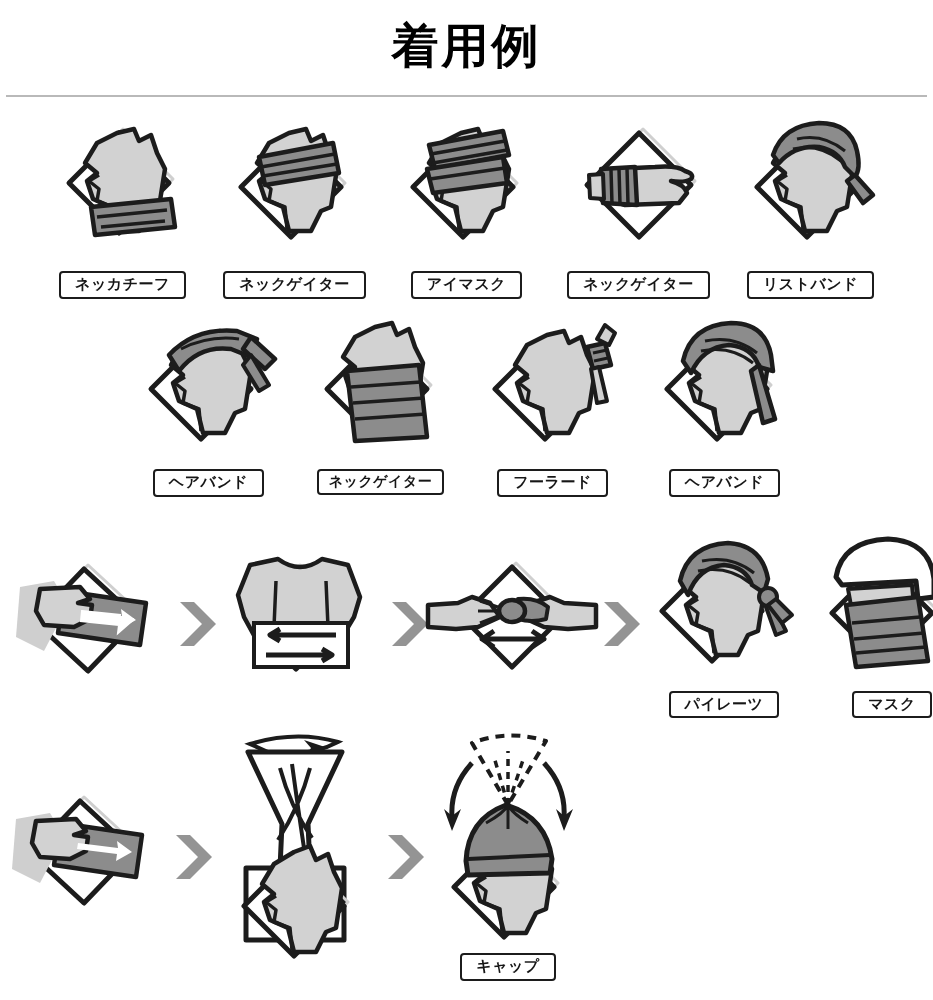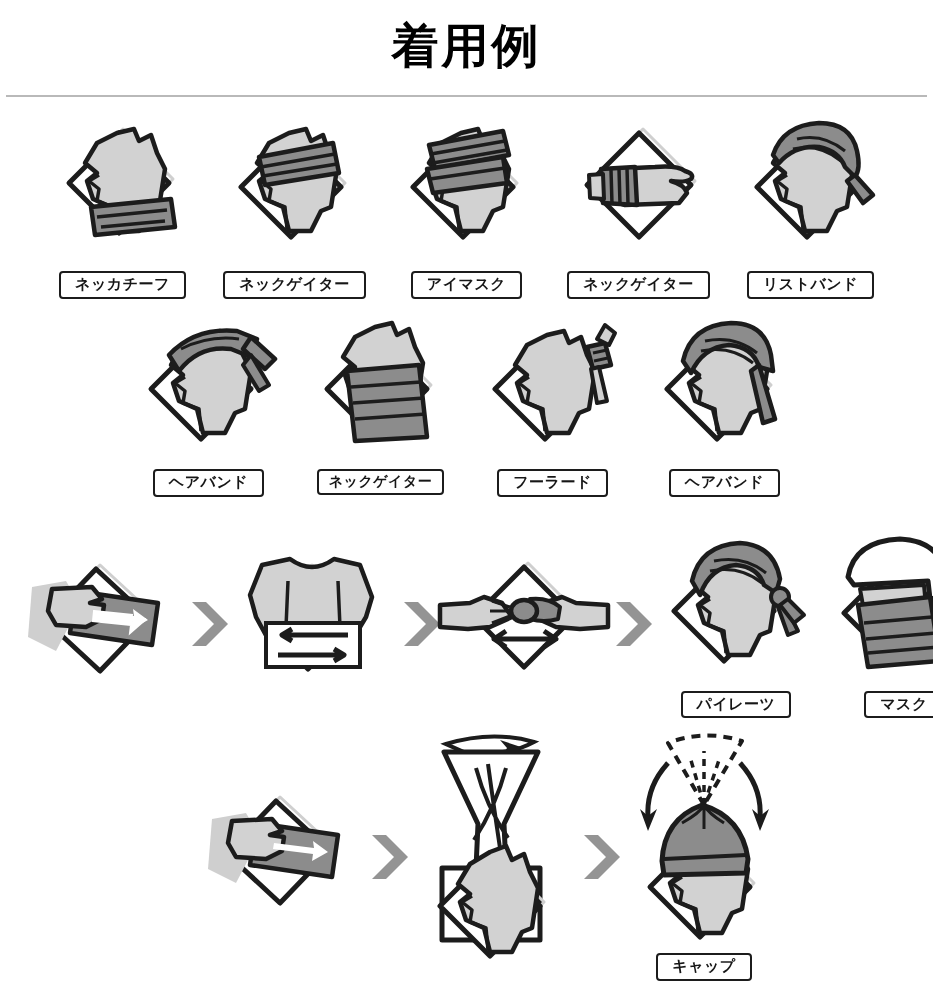--- a/index.html
+++ b/index.html
@@ -70,25 +70,24 @@
   .pill.small { font-size: 14px; padding-left: 10px; padding-right: 10px; }
 
   
   .steps {
     display: flex;
     align-items: center;
     justify-content: flex-start;
   }
   .seq-1 {
     margin-top: 34px;
-    padding-left: 16px;
+    padding-left: 4px;
   }
   .seq-2 {
     margin-top: 10px;
-    padding-left: 196px;
     text-align: right;
   }
   .step {
     display: flex;
     flex-direction: column;
     align-items: center;
   }
   .chev {
     width: 44px;
     height: 52px;

